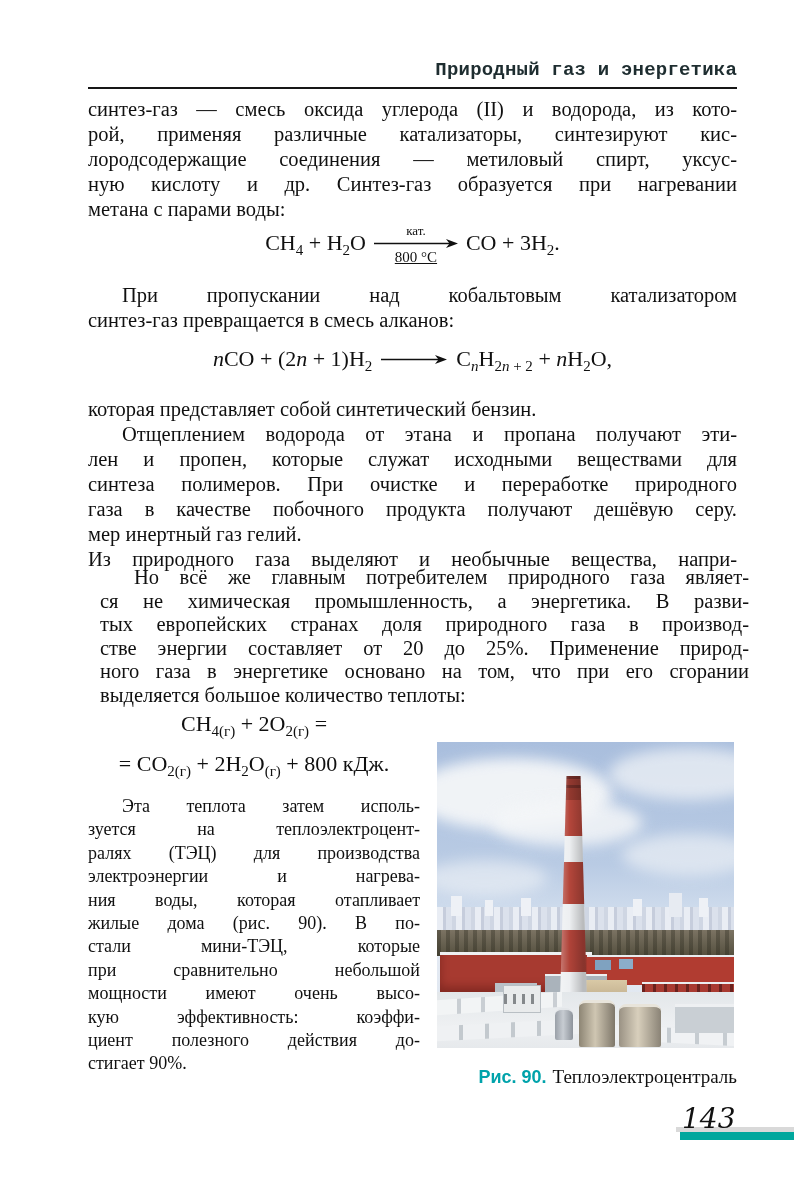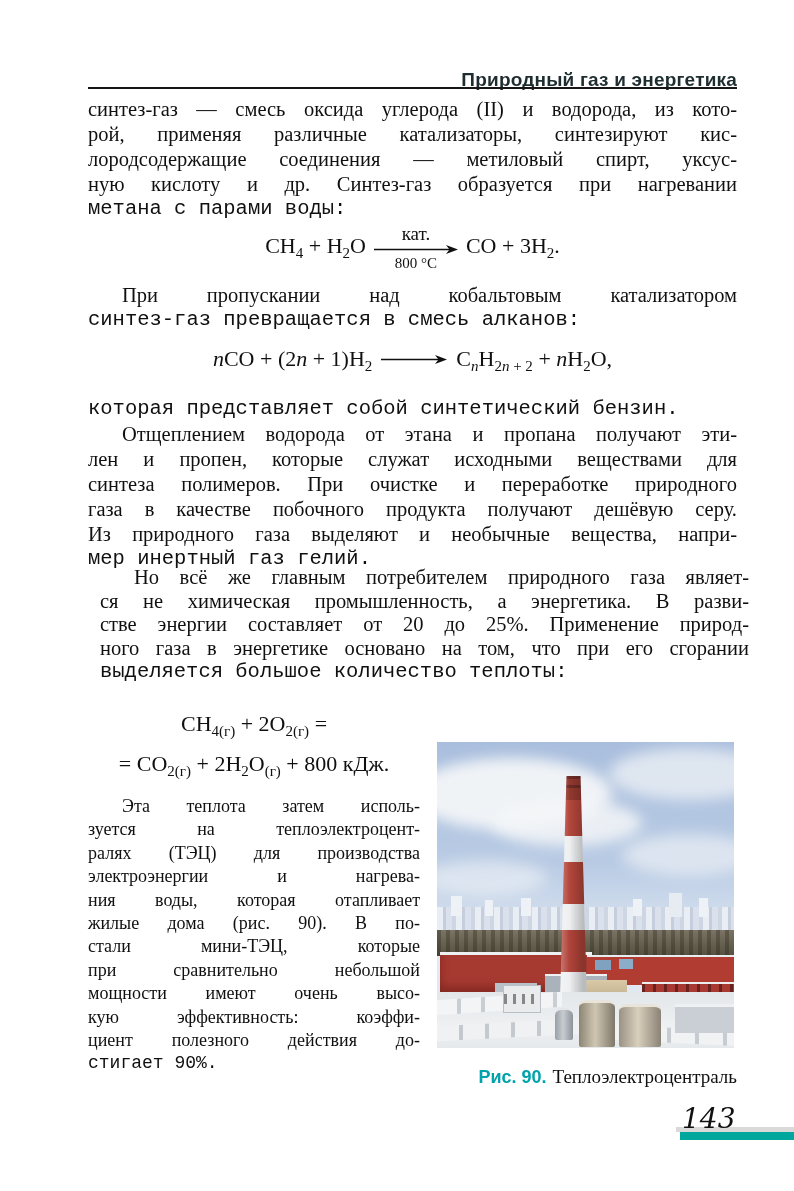--- a/index.html
+++ b/index.html
@@ -3,46 +3,46 @@
 <meta charset="utf-8">
 <style>
   html,body{margin:0;padding:0;background:#ffffff;}
   .page{
     position:relative;width:794px;height:1191px;background:#ffffff;overflow:hidden;
     font-family:"Liberation Serif","DejaVu Serif",serif;color:#101010;
   }
   
   .running-head{
     position:absolute;top:59px;right:57px;
-    font-family:Liberation Sans, sans-serif;
-    font-weight:700;font-size:19px;letter-spacing:.2px;color:#1e2d30;margin-top:10px;
+    font-family:Liberation Mono, monospace;
+    font-weight:700;font-size:19px;letter-spacing:.2px;color:#1e2d30;
   }
   .head-rule{position:absolute;left:88px;right:57px;top:87px;height:2px;background:#161616;}
   
   .tblock{position:absolute;left:88px;width:649px;font-size:20.5px;line-height:24.9px;}
   .tline{text-align:justify;text-align-last:justify;}
-  .tline.last{text-align-last:auto;font-family:Liberation Mono, monospace;}
+  .tline.last{text-align-last:auto;}
   .indent .tline:first-child{text-indent:34px;}
   .p1{top:97px;}
   .p2{top:283px;}
   .p3{top:397px;}
   .p4{top:422px;}
   .p5{top:566px;line-height:23.6px;margin-left:12px;}
   .column{top:795px;width:332px;font-size:18px;line-height:23.4px;}
   
   .equation{position:absolute;left:88px;width:649px;text-align:center;font-size:22px;}
   .equation sub{font-size:15px;line-height:0;}
   .equation i{font-style:italic;}
   .eq1{top:224px;}
   .eq2{top:346px;}
   .eq3{top:704px;width:332px;line-height:40px;}
   .rxn{display:inline-flex;flex-direction:column;align-items:center;vertical-align:middle;
        margin:0 8px;line-height:1;}
-  .rxn-top{font-size:19px;margin-bottom:2px;}
-  .rxn-bot{font-size:15px;margin-top:2px;}
+  .rxn-top{font-size:13px;margin-bottom:2px;}
+  .rxn-bot{font-size:15px;margin-top:2px;text-decoration:underline;}
   .long-arrow{vertical-align:2px;margin:0 9px;}
   
   .photo{position:absolute;left:437px;top:742px;width:297px;height:306px;overflow:hidden;
          background:linear-gradient(180deg,#a9bedd 0%,#b9cbe4 40%,#d3dfee 58%,#e4eaf3 66%,#dfe6ef 100%);}
   .photo *{position:absolute;}
   .cloud{background:#f4f6f8;border-radius:50%;filter:blur(7px);}
   .cl1{left:-25px;top:16px;width:200px;height:72px;opacity:.95;}
   .cl2{left:55px;top:58px;width:150px;height:46px;opacity:.85;}
   .cl3{right:-35px;top:6px;width:160px;height:52px;opacity:.7;}
   .cl4{left:185px;top:92px;width:135px;height:42px;opacity:.6;}
@@ -152,27 +152,28 @@
 
   <div class="tblock p3">
       <div class="tline last">которая представляет собой синтетический бензин.</div>
     </div>
 
   <div class="tblock p4 indent">
       <div class="tline">Отщеплением водорода от этана и пропана получают эти-</div>
       <div class="tline">лен и пропен, которые служат исходными веществами для</div>
       <div class="tline">синтеза полимеров. При очистке и переработке природного</div>
       <div class="tline">газа в качестве побочного продукта получают дешёвую серу.</div>
+      <div class="tline last">мер инертный газ гелий.</div>
       <div class="tline">Из природного газа выделяют и необычные вещества, напри-</div>
-      <div class="tline last">мер инертный газ гелий.</div>
     </div>
 
   <div class="tblock p5 indent">
       <div class="tline">Но всё же главным потребителем природного газа являет-</div>
       <div class="tline">ся не химическая промышленность, а энергетика. В разви-</div>
+      <div class="tline">тых европейских странах доля природного газа в производ-</div>
       <div class="tline">стве энергии составляет от 20 до 25%. Применение природ-</div>
       <div class="tline">ного газа в энергетике основано на том, что при его сгорании</div>
       <div class="tline last">выделяется большое количество теплоты:</div>
     </div>
 
   <div class="equation eq3">
     <div class="eq3-line"><span>CH</span><sub>4(г)</sub><span> + 2O</span><sub>2(г)</sub><span> =</span></div>
     <div class="eq3-line"><span>= CO</span><sub>2(г)</sub><span> + 2H</span><sub>2</sub><span>O</span><sub>(г)</sub><span> + 800 кДж.</span></div>
   </div>
 

